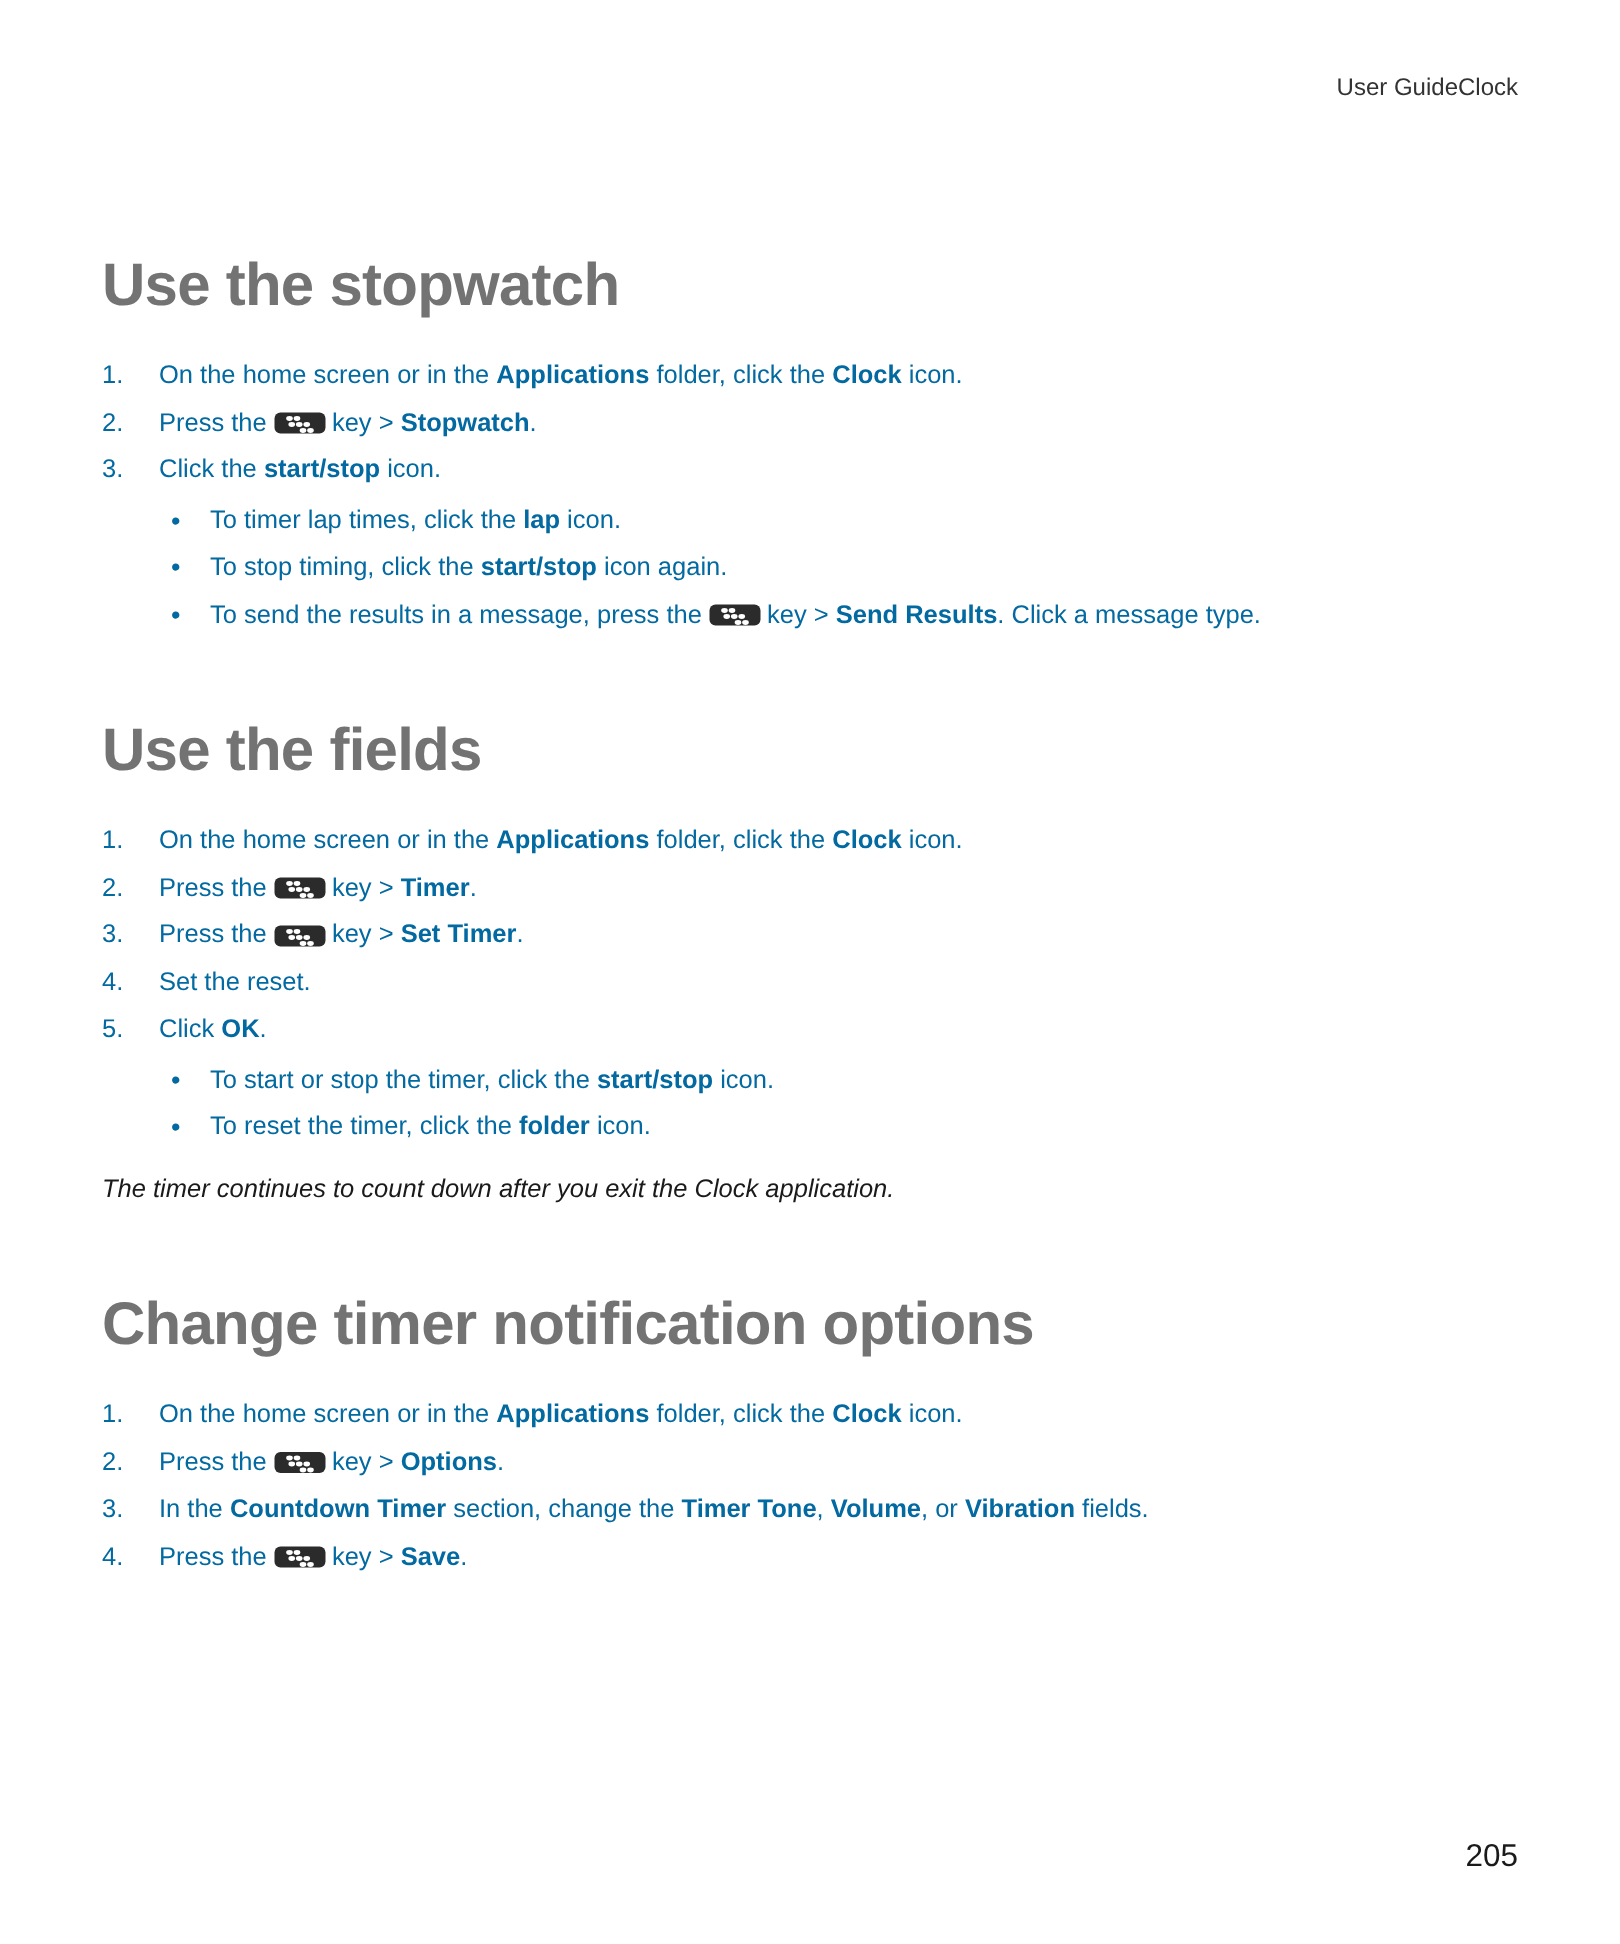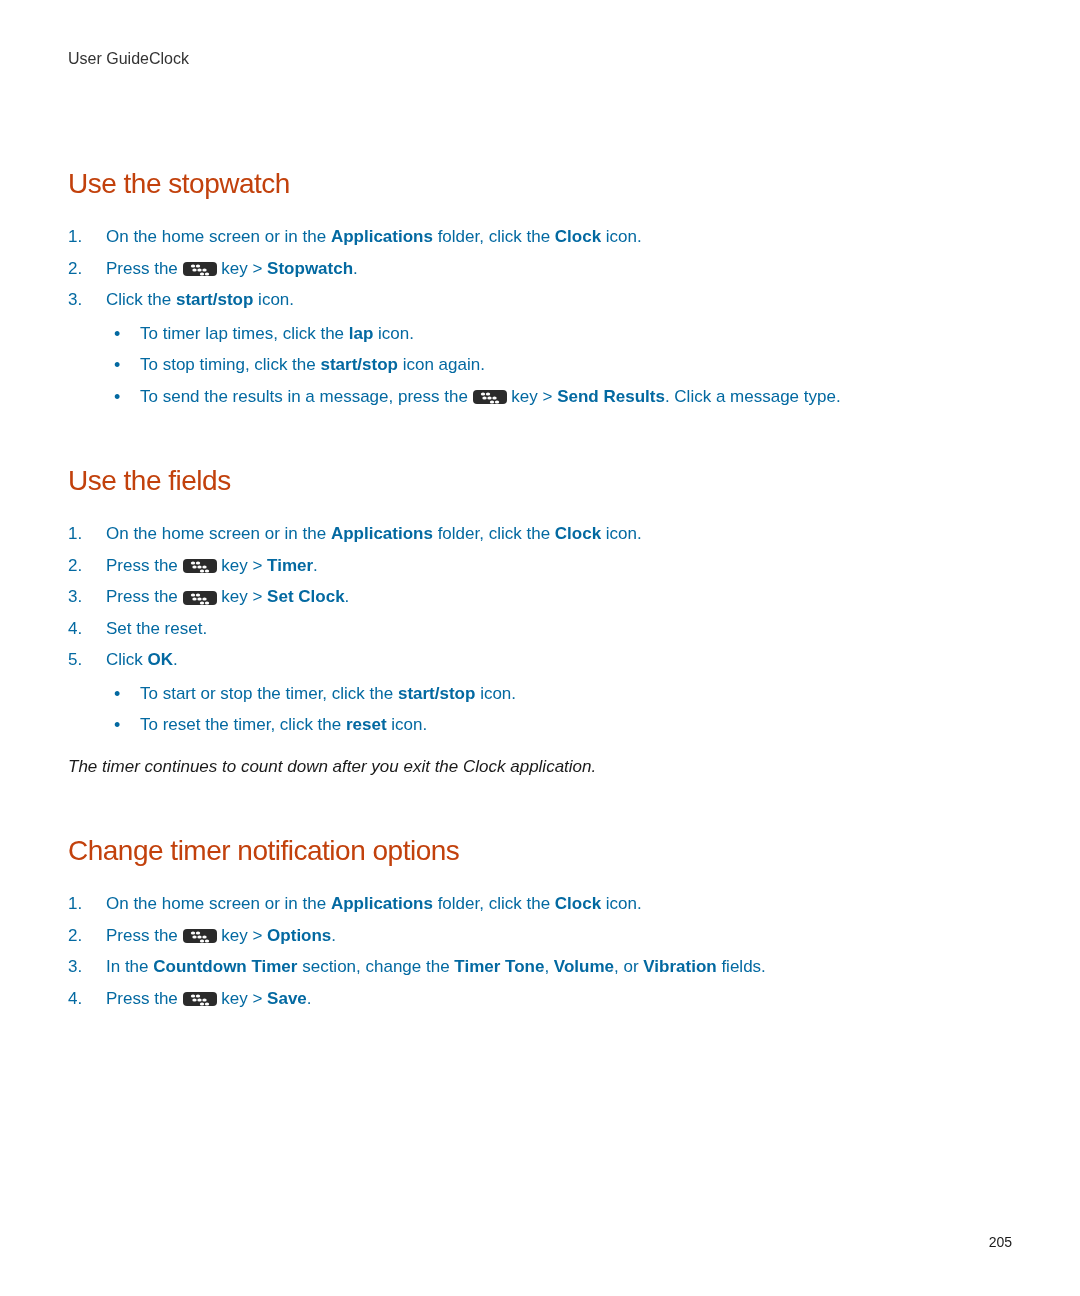--- a/index.html
+++ b/index.html
@@ -11,31 +11,31 @@
       font-family: "Helvetica Neue", Arial, sans-serif;
       width: 1080px;
       height: 1296px;
       padding: 50px 68px 40px 68px;
       background: #fff;
       color: #1a1a1a;
       position: relative;
     }
     .header-row {
       display: flex;
-      justify-content: flex-start;
+      justify-content: flex-end;
       font-size: 16px;
       color: #333;
       margin-bottom: 100px;
     }
     h1 {
-      font-size: 28px;
-      font-weight: 400;
+      font-size: 40px;
+      font-weight: 700;
       letter-spacing: -0.5px;
       margin-bottom: 24px;
-      color: #c2410c;
+      color: #737373;
     }
     .section {
       margin-bottom: 56px;
     }
     ol.steps {
       list-style: none;
       counter-reset: step;
       margin-left: 0;
     }
     ol.steps > li {
@@ -93,21 +93,21 @@
     p.body-text {
       font-size: 17px;
       line-height: 1.5;
       margin-top: 16px;
       font-style: italic;
     }
     .page-number {
       position: absolute;
       bottom: 46px;
       right: 68px;
-      font-size: 14px;
+      font-size: 21px;
       color: #1a1a1a;
       margin-left: 46px;
     }
   </style>
 </head>
 <body>
 
 <div class="header-row">
   <span>User Guide</span>
   <span>Clock</span>
@@ -182,33 +182,33 @@
       <span>Press the </span><span class="bb-key"><svg viewBox="0 0 22 14">
             <g fill="#fff">
               <ellipse cx="4" cy="4" rx="2.2" ry="1.6"></ellipse>
               <ellipse cx="9" cy="4" rx="2.2" ry="1.6"></ellipse>
               <ellipse cx="5.5" cy="8" rx="2.2" ry="1.6"></ellipse>
               <ellipse cx="10.5" cy="8" rx="2.2" ry="1.6"></ellipse>
               <ellipse cx="15.5" cy="8" rx="2.2" ry="1.6"></ellipse>
               <ellipse cx="13" cy="12" rx="2.2" ry="1.6"></ellipse>
               <ellipse cx="18" cy="12" rx="2.2" ry="1.6"></ellipse>
             </g>
-          </svg></span><span> key &gt; </span><span class="bold">Set Clock</span><span>.</span>
+          </svg></span><span> key &gt; </span><span class="bold">Set Timer</span><span>.</span>
     </li>
     <li>
       <span>Set the reset.</span>
     </li>
     <li>
       <span>Click </span><span class="bold">OK</span><span>.</span>
       <ul class="bullets">
         <li>
           <span>To start or stop the timer, click the </span><span class="bold">start/stop</span><span> icon.</span>
         </li>
         <li>
-          <span>To reset the timer, click the </span><span class="bold">reset</span><span> icon.</span>
+          <span>To reset the timer, click the </span><span class="bold">folder</span><span> icon.</span>
         </li>
       </ul>
     </li>
   </ol>
   <p class="body-text">The timer continues to count down after you exit the Clock application.</p>
 </div>
 
 <div class="section">
   <h1>Change timer notification options</h1>
   <ol class="steps">

